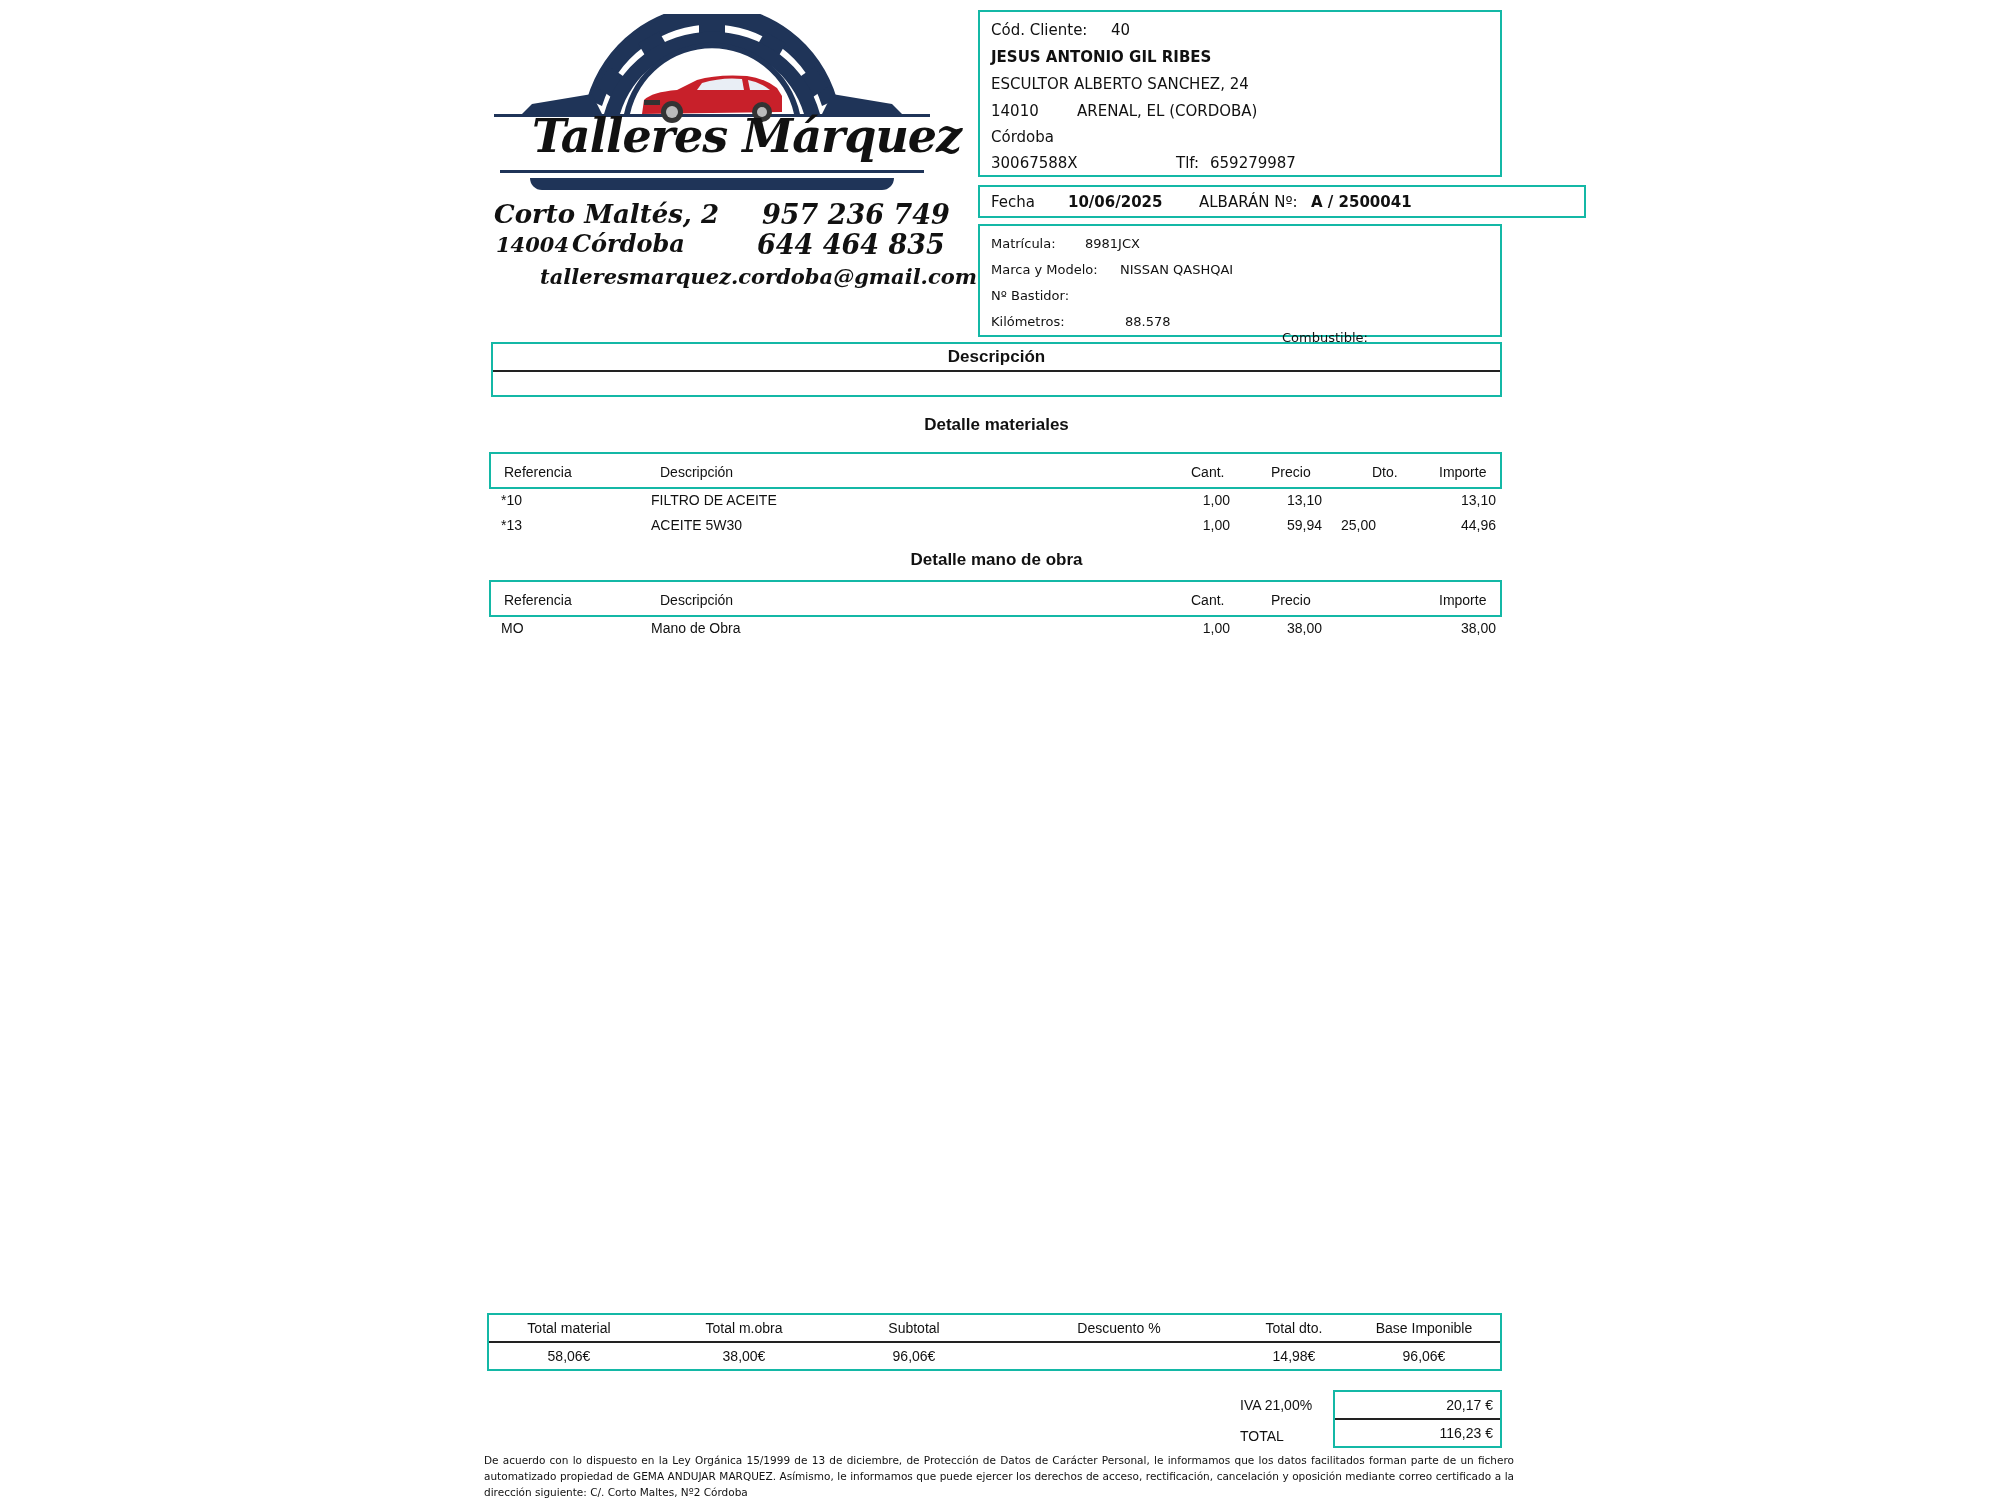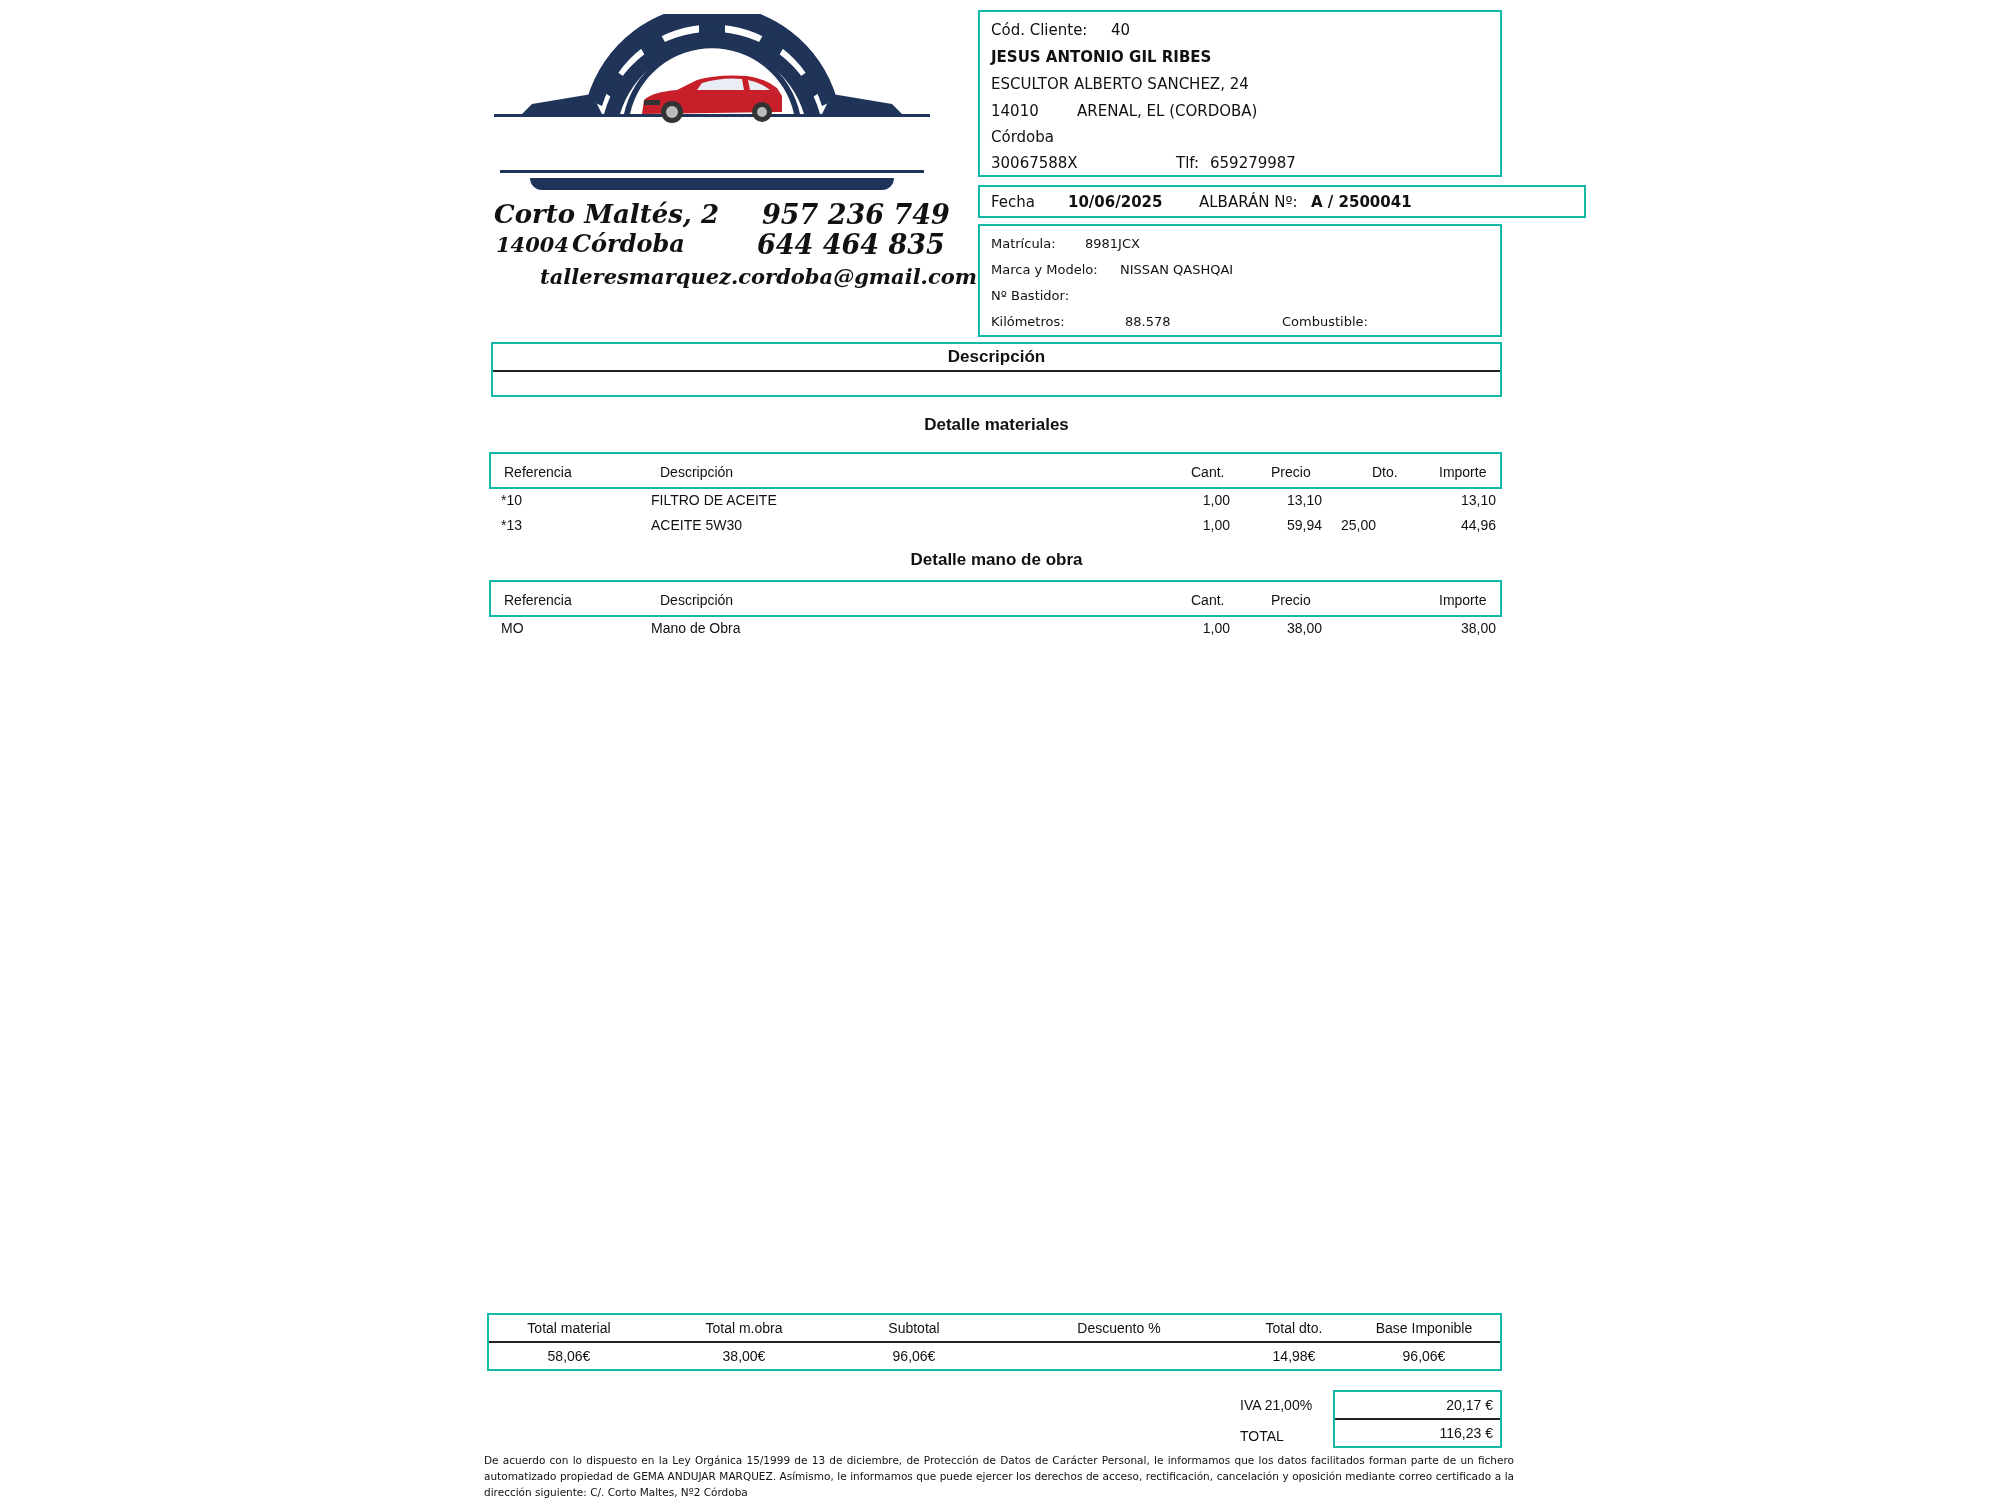--- a/index.html
+++ b/index.html
@@ -59,20 +59,21 @@
       <path d="M150 100 L152 86 Q160 78 185 76 L205 66 Q225 60 255 62 Q272 64 285 74 L290 82 L290 98 Z" fill="#c8202a"></path>
       <path d="M210 69 Q230 63 250 65 L252 76 L205 76 Z" fill="#e9eef5"></path>
       <path d="M256 66 Q268 68 278 76 L258 76 Z" fill="#e9eef5"></path>
       <circle cx="180" cy="98" r="11" fill="#333"></circle>
       <circle cx="180" cy="98" r="6" fill="#bbb"></circle>
       <circle cx="270" cy="98" r="10" fill="#333"></circle>
       <circle cx="270" cy="98" r="5" fill="#bbb"></circle>
       <rect x="152" y="86" width="16" height="5" fill="#333"></rect>
     </g>
   </svg>
+  <div class="t logo-title" style="left:40px;top:95px;">Talleres Márquez</div>
 
   <div class="abs" style="left:8px;top:156px;width:424px;height:3px;background:#1f3458;"></div>
   <div class="abs" style="left:38px;top:164px;width:364px;height:12px;background:#1f3458;border-radius:0 0 12px 12px;"></div>
 
   <div class="t logo-script" style="left:2px;top:185px;font-size:26px;">Corto Maltés, 2</div>
   <div class="t logo-script" style="left:4px;top:218px;font-size:21px;">14004</div>
   <div class="t logo-script" style="left:80px;top:215px;font-size:24px;">Córdoba</div>
   <div class="t logo-script" style="left:270px;top:185px;font-size:27px;">957 236 749</div>
   <div class="t logo-script" style="left:265px;top:215px;font-size:27px;">644 464 835</div>
   <div class="t logo-script" style="left:48px;top:250px;font-size:21px;">talleresmarquez.cordoba@gmail.com</div>
@@ -100,21 +101,21 @@
 
 <div class="box" style="left:978px;top:224px;width:524px;height:113px;">
   <span class="t vi" style="left:11px;top:10px;">Matrícula:</span>
   <span class="t vi" style="left:105px;top:10px;">8981JCX</span>
   <span class="t vi" style="left:11px;top:36px;">Marca y Modelo:</span>
   <span class="t vi" style="left:140px;top:36px;">NISSAN QASHQAI</span>
   <span class="t vi" style="left:11px;top:62px;">Nº Bastidor:</span>
   <span class="t vi" style="left:140px;top:62px;"></span>
   <span class="t vi" style="left:11px;top:88px;">Kilómetros:</span>
   <span class="t vi" style="left:145px;top:88px;">88.578</span>
-  <span class="t vi" style="left:302px;top:88px;">Combustible:</span>
+  <span class="t vi" style="left:302px;top:104px;">Combustible:</span>
   <span class="t vi" style="left:390px;top:88px;"></span>
 </div>
 
 <div class="box" style="left:491px;top:342px;width:1011px;height:55px;">
   <div class="abs center section-title" style="left:0;top:3px;width:100%;">Descripción</div>
   <div class="abs" style="left:0;top:26px;width:100%;height:2px;background:#222;"></div>
   <div class="abs td" style="left:10px;top:32px;"></div>
 </div>
 
 <div class="t section-title center" style="left:491px;top:415px;width:1011px;">Detalle materiales</div>

